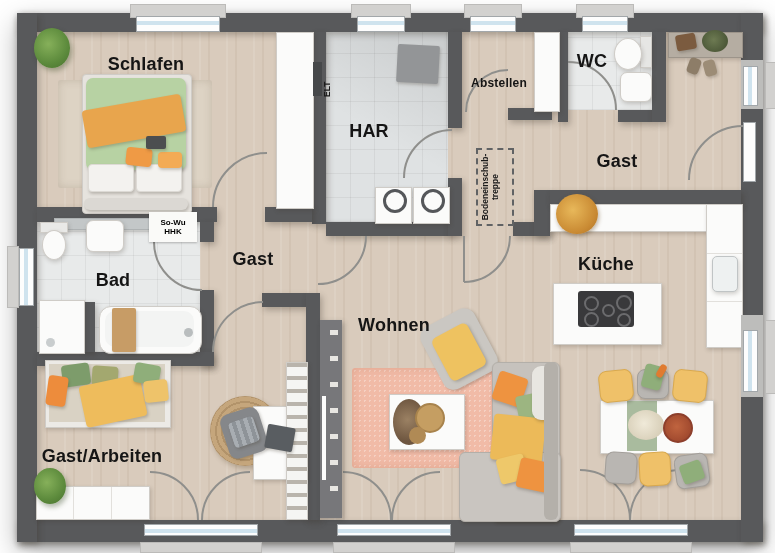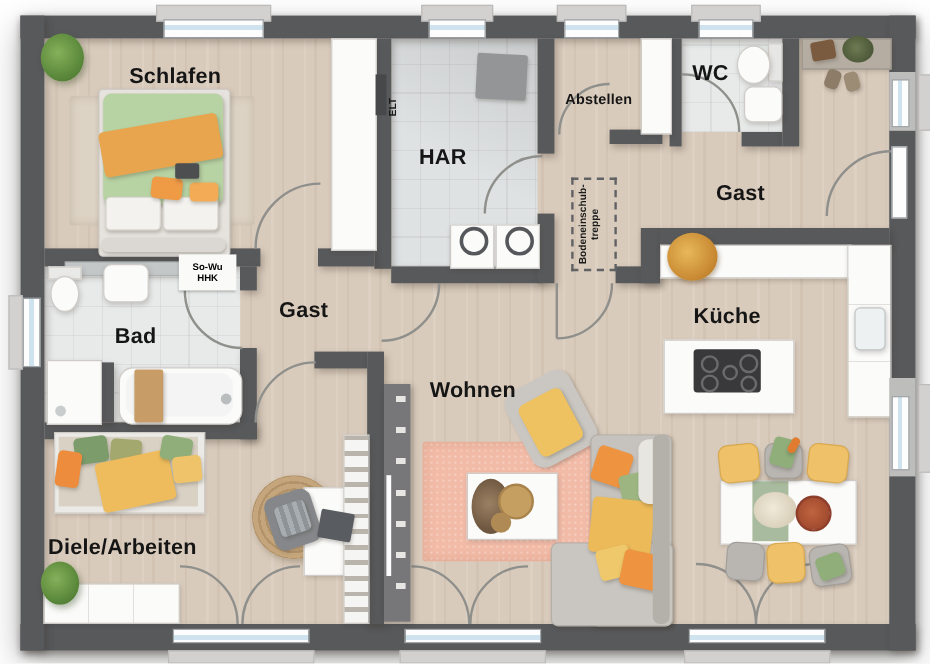--- a/index.html
+++ b/index.html
@@ -228,21 +228,21 @@
 
   <div class="label" style="left:146px;top:64px;">Schlafen</div>
   <div class="label" style="left:369px;top:131px;">HAR</div>
   <div class="label small" style="left:499px;top:43px;">Abstellen</div>
   <div class="label" style="left:592px;top:61px;">WC</div>
   <div class="label" style="left:617px;top:161px;">Gast</div>
   <div class="label" style="left:113px;top:280px;">Bad</div>
   <div class="label" style="left:253px;top:259px;">Gast</div>
   <div class="label" style="left:606px;top:264px;">Küche</div>
   <div class="label" style="left:394px;top:325px;">Wohnen</div>
-  <div class="label" style="left:102px;top:456px;">Diele/Arbeiten</div>
+  <div class="label" style="left:102px;top:456px;">Gast/Arbeiten</div>
 
   <div class="vtext" style="left:322px;top:97px;font-size:8.5px;">ELT</div>
 
   <div class="abs" style="left:149px;top:212px;width:48px;height:30px;background:#fafaf8;z-index:41;display:flex;flex-direction:column;align-items:center;justify-content:center;line-height:1.15;box-shadow:0 1px 2px rgba(0,0,0,.25);">
     <span style="font-size:8px;font-weight:700;">So-Wu</span>
     <span style="font-size:8px;font-weight:700;">HHK</span>
   </div>
 
   <div class="abs" style="left:476px;top:148px;width:34px;height:74px;border:2px dashed #606264;z-index:41;">
     <div class="vtext" style="left:2px;top:72px;width:70px;font-size:8.5px;text-align:center;line-height:1.2;">

